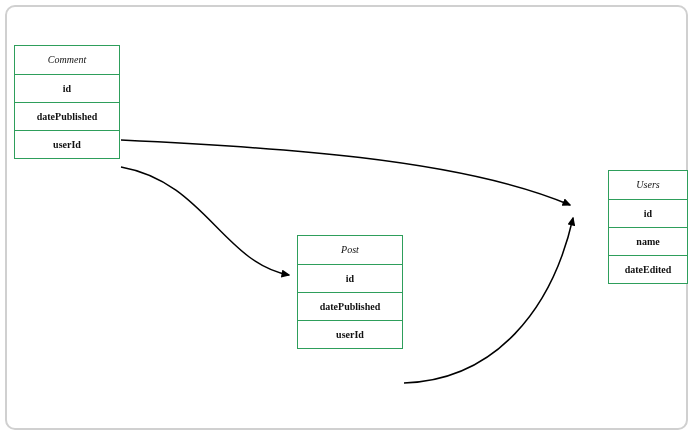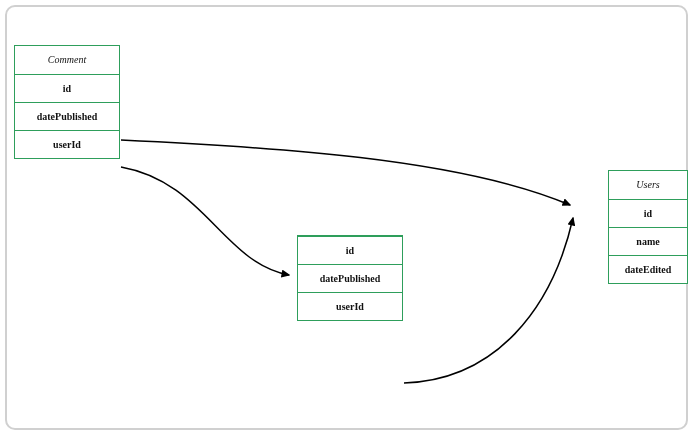--- a/index.html
+++ b/index.html
@@ -84,20 +84,21 @@
   </svg>
 
   <div id="table-comment" class="erd-table">
     <div class="erd-header">Comment</div>
     <div class="erd-row">id</div>
     <div class="erd-row">datePublished</div>
     <div class="erd-row">userId</div>
   </div>
 
   <div id="table-post" class="erd-table">
+    <div class="erd-header">Post</div>
     <div class="erd-row">id</div>
     <div class="erd-row">datePublished</div>
     <div class="erd-row">userId</div>
   </div>
 
   <div id="table-users" class="erd-table">
     <div class="erd-header">Users</div>
     <div class="erd-row">id</div>
     <div class="erd-row">name</div>
     <div class="erd-row">dateEdited</div>

